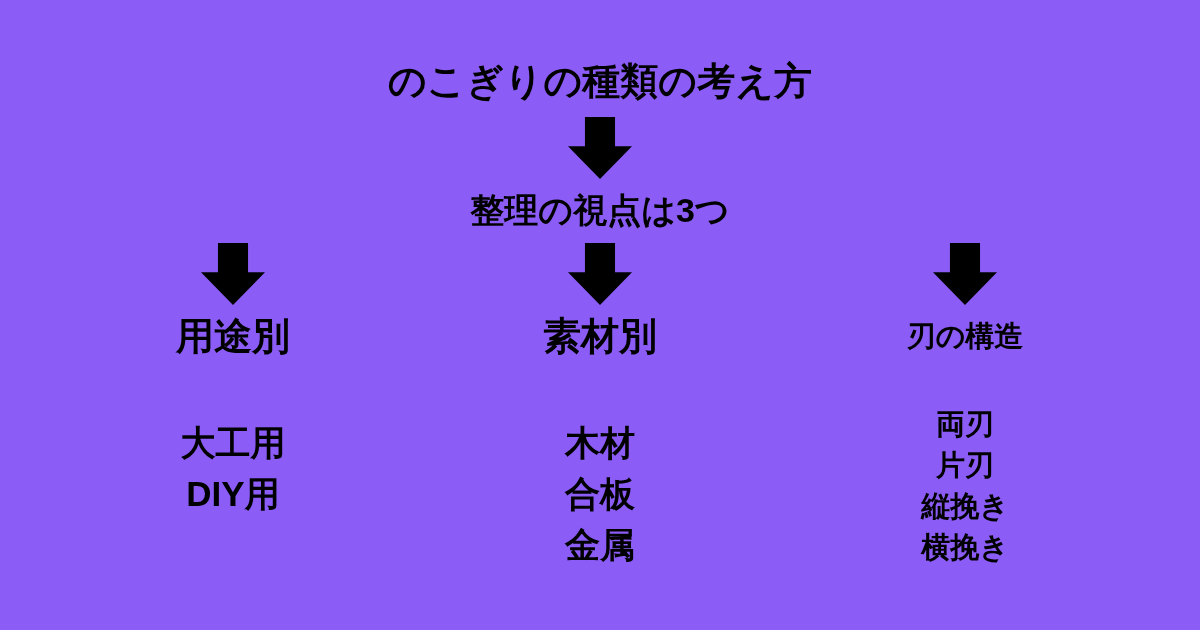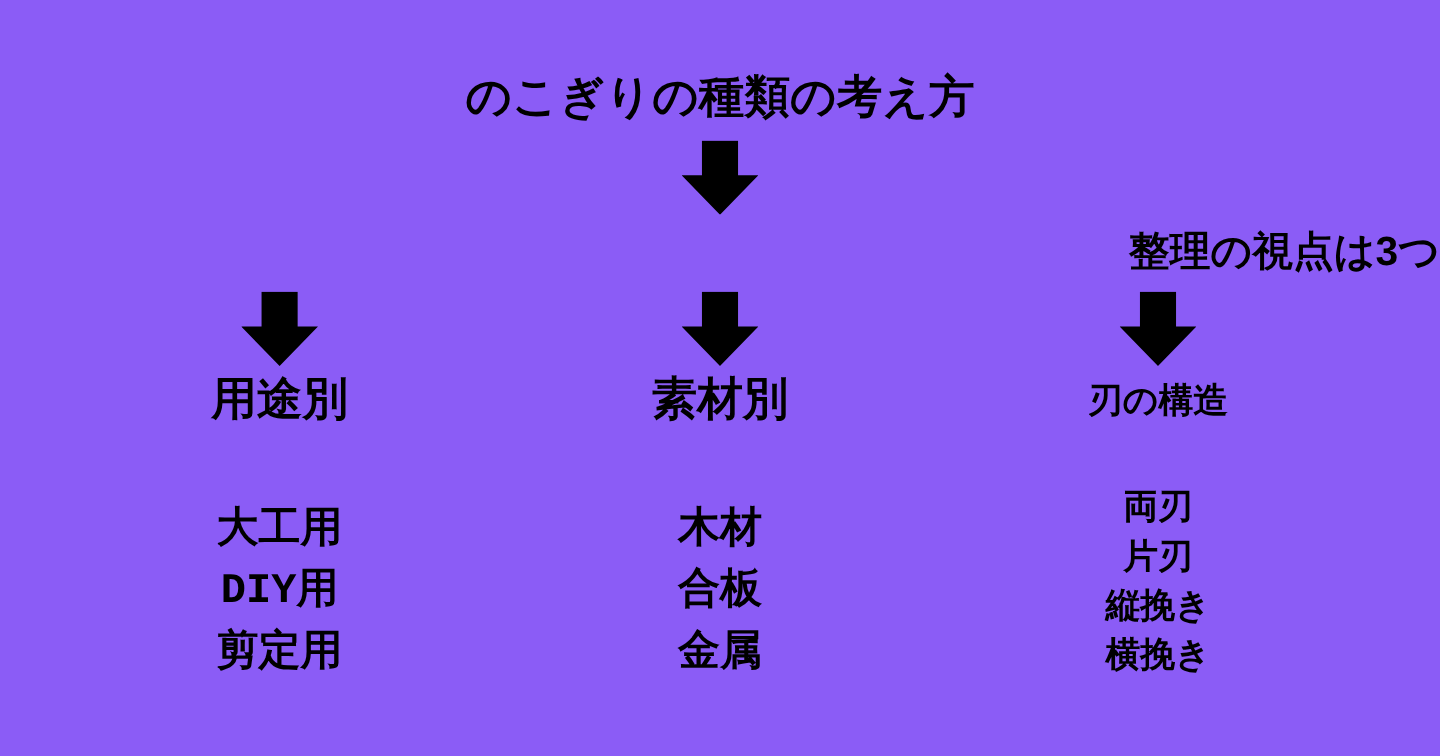--- a/index.html
+++ b/index.html
@@ -24,42 +24,41 @@
     width: 1200px;
     text-align: center;
     font-size: 38px;
     line-height: 46px;
   }
   .subtitle {
     position: absolute;
     top: 189px;
     left: 0;
     width: 1200px;
-    text-align: right;
+    text-align: center;
     font-size: 34px;
     line-height: 42px;
   }
   .arrow-down {
     width: 64px;
     height: 62px;
     background: #000000;
     clip-path: polygon(26.5% 0, 73.5% 0, 73.5% 47%, 100% 47%, 50% 100%, 0 47%, 26.5% 47%);
   }
   .main-arrow {
     position: absolute;
     top: 117px;
     left: 600px;
     transform: translateX(-50%);
   }
   .column {
     position: absolute;
     top: 243px;
     width: 300px;
     text-align: center;
-    font-family: Liberation Mono, monospace;
   }
   .col-1 { left: 83px; }
   .col-2 { left: 450px; }
   .col-3 { left: 815px; }
   .column .arrow-down {
     margin: 0 auto;
   }
   .col-header {
     margin-top: 9px;
     font-size: 38px;
@@ -89,21 +88,20 @@
   <div class="arrow-down main-arrow"></div>
 
   <div class="subtitle">整理の視点は3つ</div>
 
   <div class="column col-1">
     <div class="arrow-down"></div>
     <div class="col-header">用途別</div>
     <div class="items">
       <div>大工用</div>
       <div>DIY用</div>
-      <div>剪定用</div>
     </div>
   </div>
 
   <div class="column col-3">
     <div class="arrow-down"></div>
     <div class="col-header">刃の構造</div>
     <div class="items">
       <div>両刃</div>
       <div>片刃</div>
       <div>縦挽き</div>

